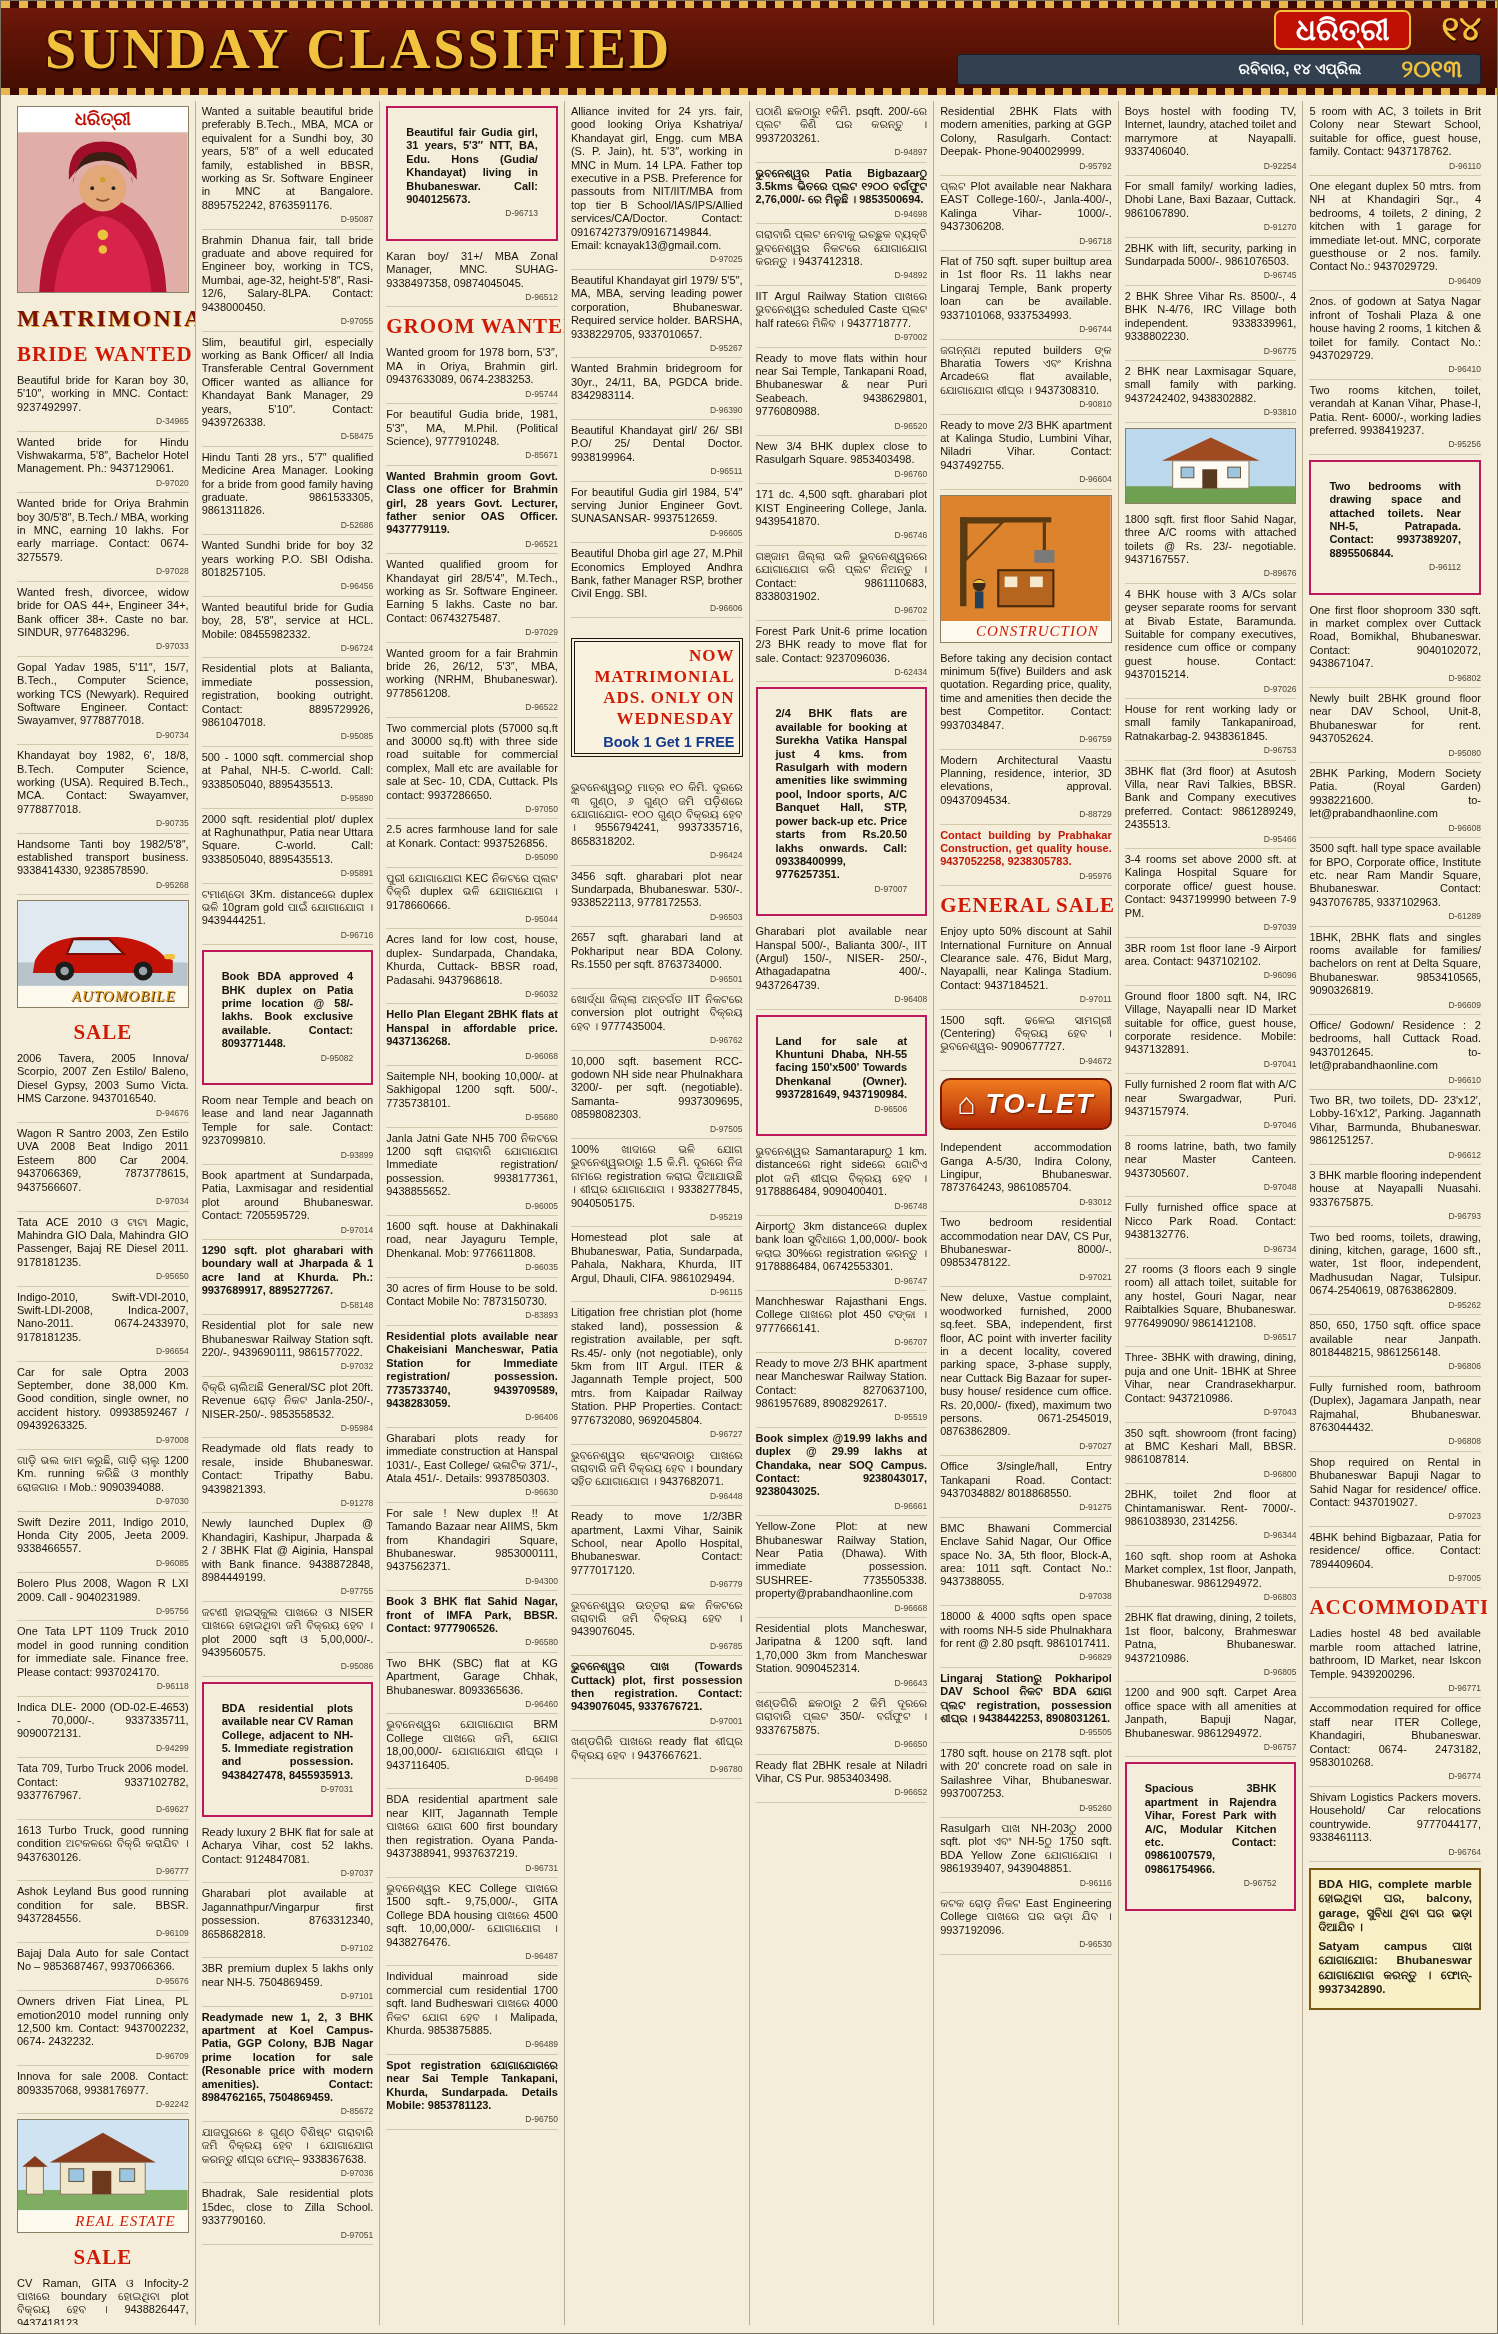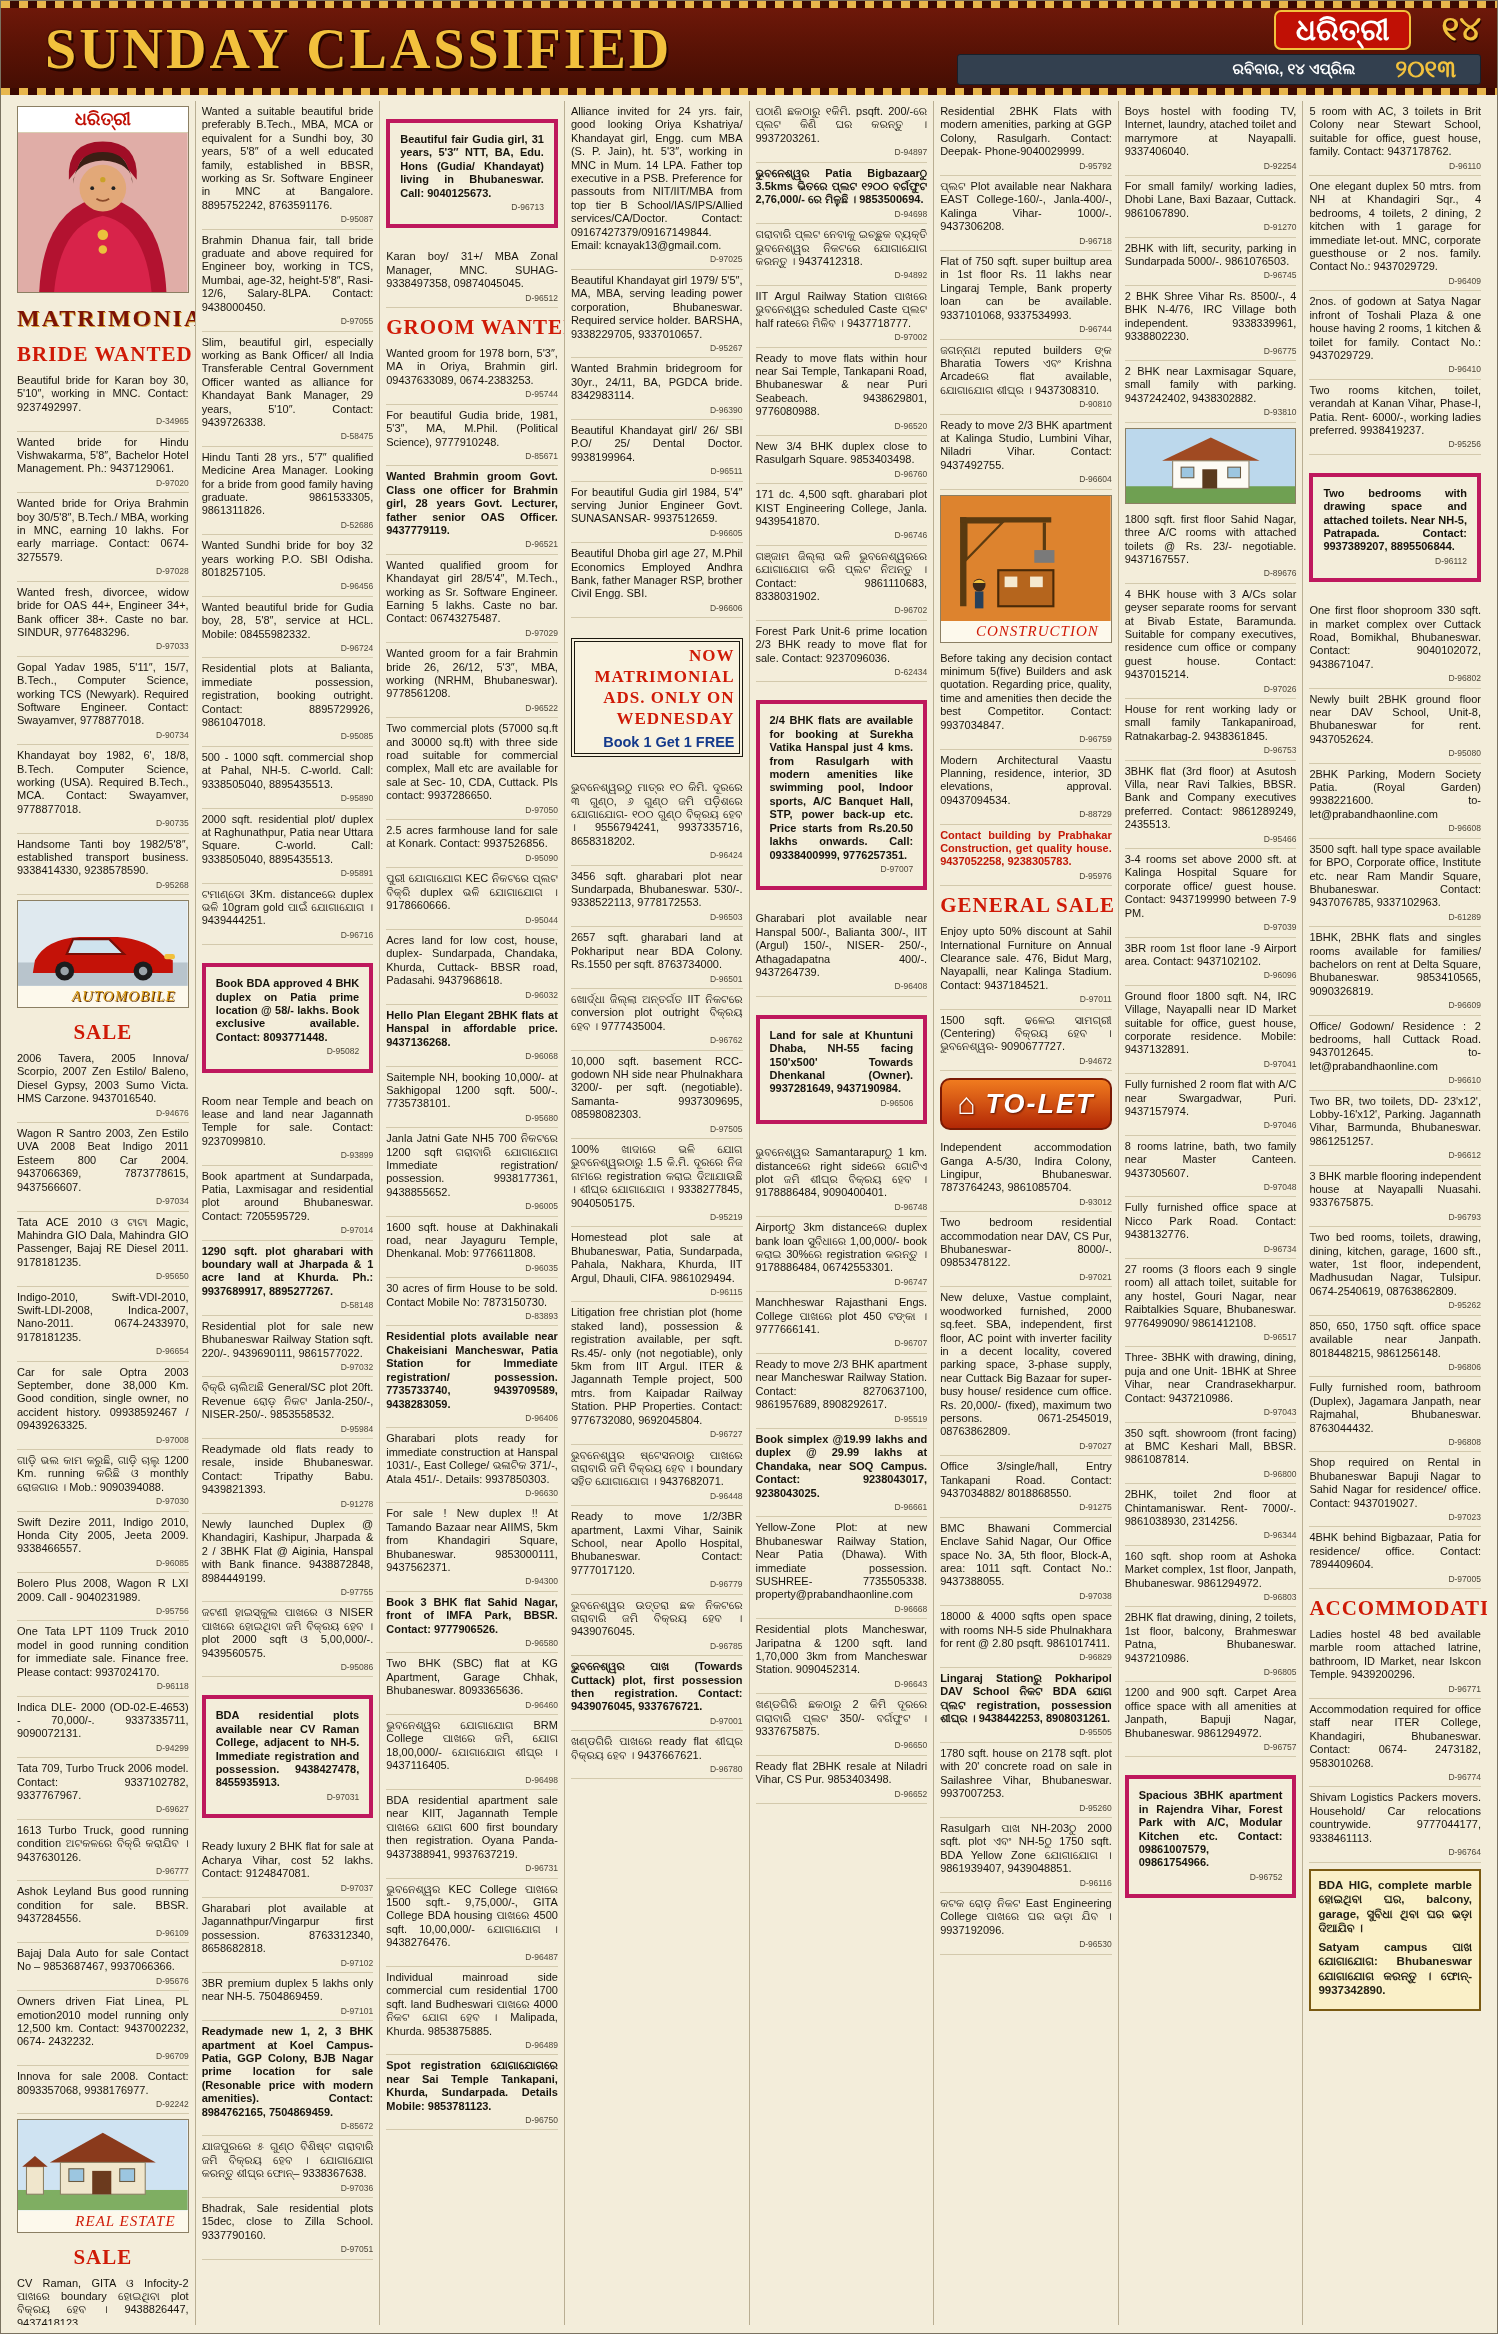--- a/index.html
+++ b/index.html
@@ -9,34 +9,34 @@
 
   
   .masthead{height:94px;background:linear-gradient(180deg,#71190a 0%,#571205 55%,#430d03 100%);position:relative;display:flex;align-items:stretch;flex:0 0 auto}
   .deco{position:absolute;left:0;right:0;height:7px;background:repeating-linear-gradient(90deg,#e8b64c 0 9px,#3a0902 9px 18px)}
   .deco.top{top:0}.deco.bottom{bottom:0}
   .page-title{flex:1;font-family:"Liberation Serif",serif;font-size:56px;font-weight:bold;color:#f2c13d;letter-spacing:3px;padding:16px 0 0 44px;text-shadow:2px 3px 0 #260500,0 0 2px #000;white-space:nowrap}
   .masthead-right{width:540px;display:flex;flex-direction:column;justify-content:center;gap:4px;padding:10px 16px 12px 0}
   .mr-top{display:flex;align-items:center;justify-content:flex-end;gap:30px}
   .brand{background:#c01005;color:#fff;font-family:"Liberation Serif",serif;font-weight:bold;font-size:30px;line-height:34px;padding:1px 20px;border-radius:7px;border:2px solid #f2c13d}
   .pageno{color:#f2c13d;font-size:34px;font-weight:bold;font-family:"Liberation Serif",serif;text-shadow:1px 2px 0 #260500}
-  .datebar{display:flex;justify-content:flex-end;align-items:center;gap:40px;background:#33404f;border:1px solid #17202a;padding:1px 24px;border-radius:3px}
+  .datebar{display:flex;justify-content:flex-end;align-items:center;gap:40px;background:#33404f;border:1px solid #17202a;padding:1px 18px;border-radius:3px}
   .dateline{color:#fff;font-size:15px;font-weight:bold}
   .year{color:#f2c13d;font-size:24px;font-weight:bold;font-family:"Liberation Serif",serif}
 
   
   .columns{flex:1 1 auto;display:flex;padding:6px 10px 8px;overflow:hidden}
   .column{flex:1 1 0;padding:0 6px;overflow:hidden;border-right:1px solid #b9ae92}
   .column:last-child{border-right:none}
 
   .ad{font-size:11px;line-height:13.4px;text-align:justify;color:#16130c;padding:4px 0 2px;border-bottom:1px solid #d3c9ac}
   .ad-text{display:block;word-wrap:break-word}
   .code{display:block;text-align:right;font-size:8.5px;color:#4a4436;margin-top:1px}
   .ad.bold .ad-text{font-weight:bold}
-  .ad.boxed{border:4px solid #be185d;padding:10px;margin:18px 0}
+  .ad.boxed{border:2px solid #be185d;padding:18px;margin:5px 0}
   .ad.red .ad-text{color:#c21807;font-weight:bold}
 
   .heading{font-family:"Liberation Serif",serif;color:#cf1a06;font-size:21px;font-weight:bold;text-align:center;padding:7px 0 3px;letter-spacing:1px;white-space:nowrap}
   .fancy{font-family:"Liberation Serif",serif;color:#7a1206;font-size:24px;font-weight:bold;text-align:center;letter-spacing:2px;padding:7px 0 3px;text-shadow:1px 1px 0 #d9a33a}
 
   .photo{margin:5px 0;border:1px solid #8b7f63;background:#fff}
   .photo-img svg{display:block;width:100%;height:auto}
   .photo-brand{font-family:"Liberation Serif",serif;color:#c01005;font-weight:bold;text-align:center;font-size:18px;background:#fff;padding:2px 0;border-bottom:1px solid #d9cdb2}
   .photo-caption{font-family:"Liberation Serif",serif;color:#cf1a06;font-weight:normal;font-style:italic;text-align:right;font-size:15px;padding:2px 12px;letter-spacing:1px;background:#fdf9ec}
   .photo-caption.gold{color:#d99a14;text-shadow:1px 1px 0 #5a2a00}

